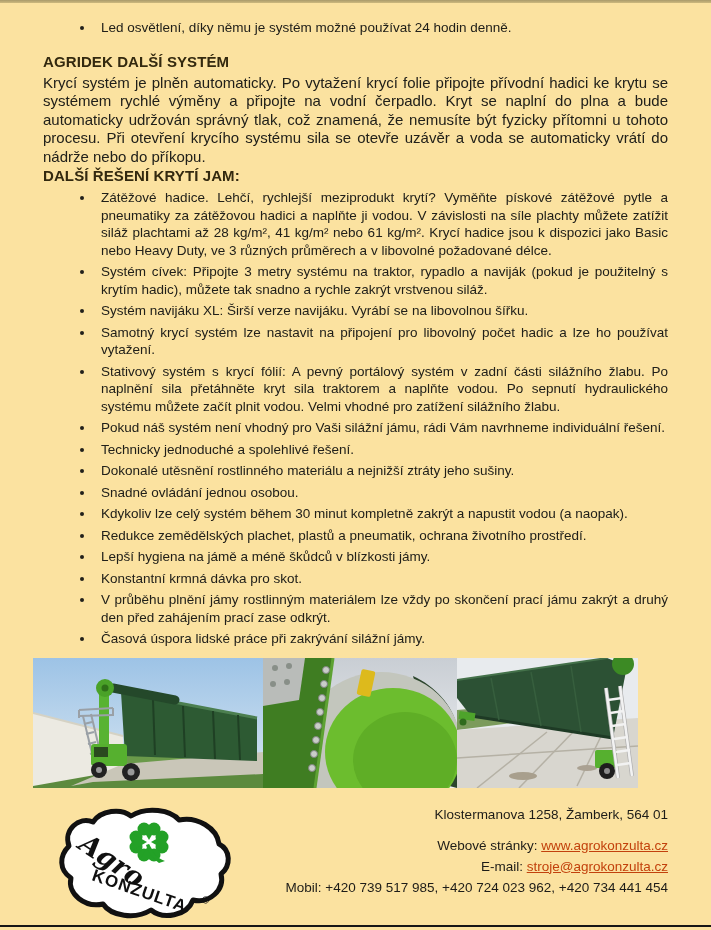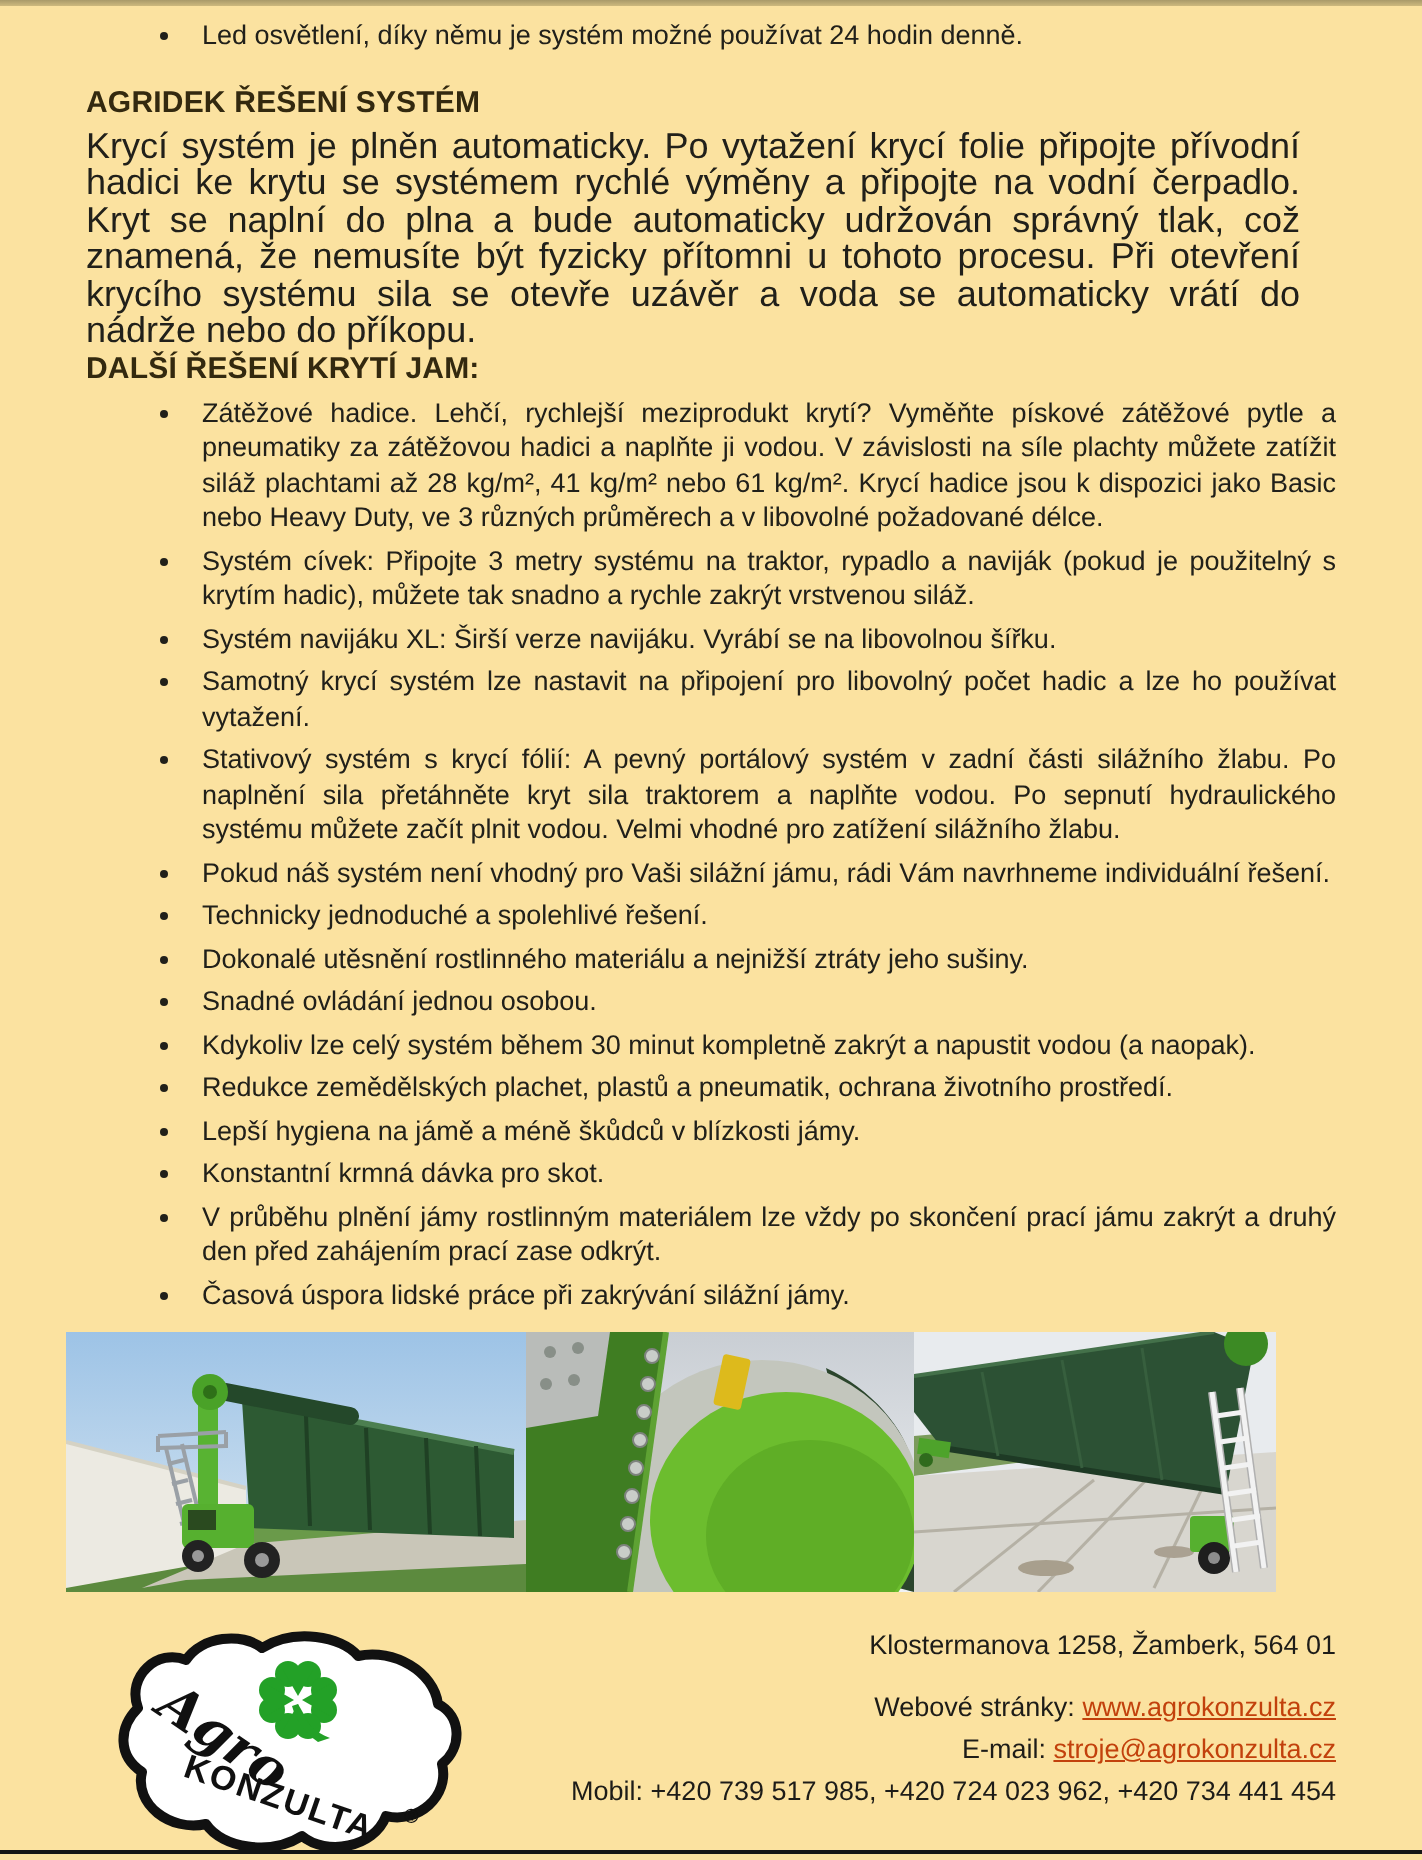--- a/index.html
+++ b/index.html
@@ -3,29 +3,29 @@
 <meta charset="utf-8">
 <style>
   html,body{margin:0;padding:0;}
   body{
     width:711px;height:930px;position:relative;overflow:hidden;
     background:#FBE2A0;
     font-family:"Liberation Sans","DejaVu Sans",sans-serif;
     color:#21201a;
   }
   .top-edge{height:3px;background:linear-gradient(#a99a6a,#cdb97e);}
-  .content{padding:6px 43px 0 43px;}
+  .content{padding:16px 43px 0 43px;}
   h2{
     font-size:15px;line-height:19px;font-weight:bold;color:#33290f;
     margin:0;letter-spacing:.1px;
   }
   .h-gap1{margin-top:15px;}
   .h-gap2{}
   .para{
-    font-size:18px;line-height:18.5px;margin:3px 18px 0 0;text-align:justify;
+    font-size:15px;line-height:18.5px;margin:3px 0 0 0;text-align:justify;
   }
   ul.bullets{
     margin:4px 0 0 0;padding:0 0 0 52px;list-style:disc outside;
   }
   ul.bullets li{
     font-size:13.5px;line-height:17.5px;margin:0 0 4px 0;
     text-align:justify;padding-left:6px;
   }
   ul.intro{margin-top:0;}
   .photos{
@@ -64,21 +64,21 @@
 
 <div>
   <div class="top-edge"></div>
 
   <div class="content">
 
     <ul class="bullets intro">
       <li>Led osvětlení, díky němu je systém možné používat 24 hodin denně.</li>
     </ul>
 
-    <h2 class="h-gap1">AGRIDEK ŘEŠENÍ SYSTÉM</h2>
+    <h2 class="h-gap1">AGRIDEK DALŠÍ SYSTÉM</h2>
     <p class="para">Krycí systém je plněn automaticky.  Po vytažení krycí folie připojte přívodní hadici ke krytu se systémem rychlé výměny a připojte na vodní čerpadlo. Kryt se naplní do plna a bude automaticky udržován správný tlak, což znamená, že nemusíte být fyzicky přítomni u tohoto procesu. Při otevření krycího systému sila se otevře uzávěr a voda se automaticky vrátí do nádrže nebo do příkopu.</p>
 
     <h2 class="h-gap2">DALŠÍ ŘEŠENÍ KRYTÍ JAM:</h2>
     <ul class="bullets">
       <li>Zátěžové hadice. Lehčí, rychlejší meziprodukt krytí? Vyměňte pískové zátěžové pytle a pneumatiky za zátěžovou hadici a naplňte ji vodou. V závislosti na síle plachty můžete zatížit siláž plachtami až 28 kg/m², 41 kg/m² nebo 61 kg/m². Krycí hadice jsou k dispozici jako Basic nebo Heavy Duty, ve 3 různých průměrech a v libovolné požadované délce.</li>
       <li>Systém cívek: Připojte 3 metry systému na traktor, rypadlo a naviják (pokud je použitelný s krytím hadic), můžete tak snadno a rychle zakrýt vrstvenou siláž.</li>
       <li>Systém navijáku XL: Širší verze navijáku. Vyrábí se na libovolnou šířku.</li>
       <li>Samotný krycí systém lze nastavit na připojení pro libovolný počet hadic a lze ho používat vytažení.</li>
       <li>Stativový systém s krycí fólií: A pevný portálový systém v zadní části silážního žlabu. Po naplnění sila přetáhněte kryt sila traktorem a naplňte vodou. Po sepnutí hydraulického systému můžete začít plnit vodou. Velmi vhodné pro zatížení silážního žlabu.</li>
       <li>Pokud náš systém není vhodný pro Vaši silážní jámu, rádi Vám navrhneme individuální řešení.</li>

